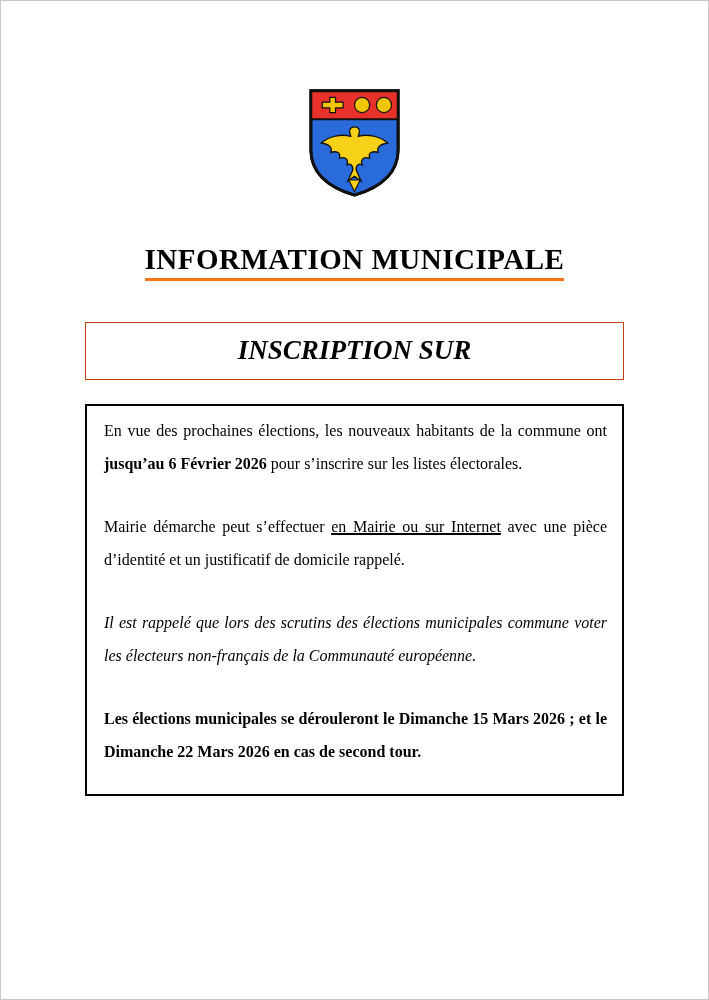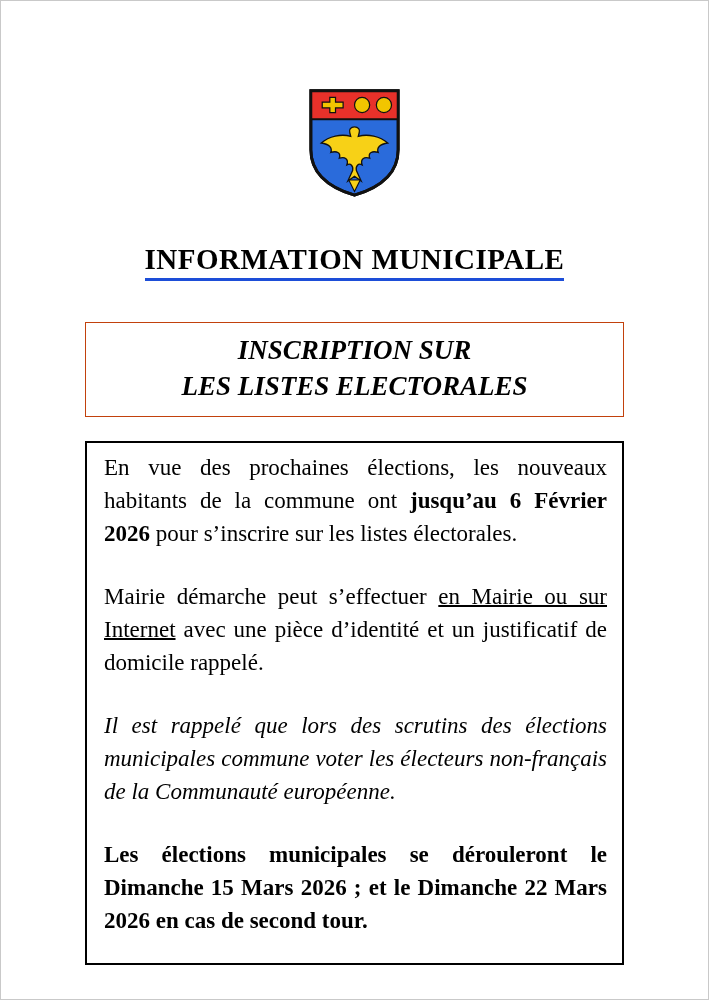--- a/index.html
+++ b/index.html
@@ -30,41 +30,41 @@
   }
   
   .main-title {
     margin-top: 44px;
     text-align: center;
     font-size: 29px;
     font-weight: 700;
     letter-spacing: 0.5px;
   }
   .main-title .underlined {
-    border-bottom: 3px solid #1d4ed8;
+    border-bottom: 3px solid #f97316;
     padding-bottom: 3px;
   }
   
   .subtitle-box {
     margin: 46px 84px 0 84px;
     border: 1px solid #c2410c;
     text-align: center;
     padding: 9px 6px 11px 6px;
     font-size: 27px;
     font-weight: 700;
     font-style: italic;
     line-height: 1.35;
   }
   
   .content-box {
     margin: 24px 84px 0 84px;
     border: 2px solid #000;
     box-sizing: border-box;
     padding: 8px 15px 18px 17px;
-    font-size: 23px;
+    font-size: 16px;
     line-height: 33px;
   }
   .content-box p {
     margin: 0 0 30px 0;
     text-align: justify;
   }
   .content-box p:last-child {
     margin-bottom: 8px;
   }
   .seg-bold { font-weight: 700; }
@@ -116,21 +116,20 @@
       <path d="M4,4 H96 V66 Q96,100 50,114 Q4,100 4,66 Z" fill="none" stroke="#111111" stroke-width="3"></path>
     </svg>
   </div>
 
   <div class="main-title">
     <span class="underlined">INFORMATION MUNICIPALE</span>
   </div>
 
   <div class="subtitle-box">
     <div>INSCRIPTION SUR</div>
-    <div>LES LISTES ELECTORALES</div>
   </div>
 
   <div class="content-box">
 
     <p><span>En vue des prochaines élections, les nouveaux habitants de la commune ont </span><span class="seg-bold">jusqu’au 6 Février 2026</span><span> pour s’inscrire sur les listes électorales.</span></p>
 
     <p><span>Mairie démarche peut s’effectuer </span><span class="seg-underline">en Mairie ou sur Internet</span><span> avec une pièce d’identité et un justificatif de domicile rappelé.</span></p>
 
     <p class="para-italic">Il est rappelé que lors des scrutins des élections municipales commune voter les électeurs non-français de la Communauté européenne.</p>
 

